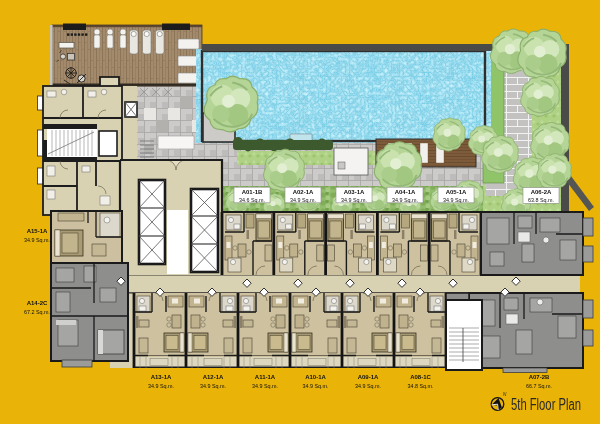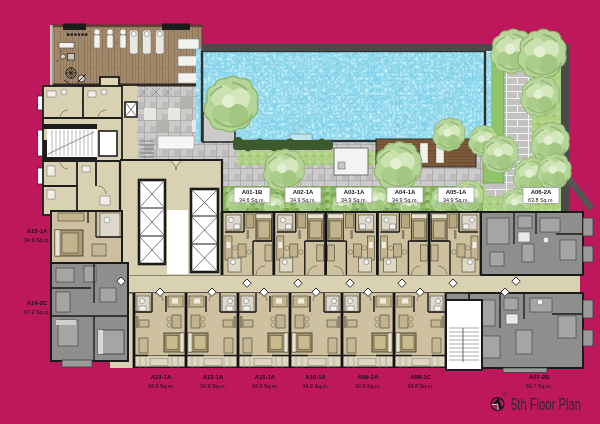--- a/index.html
+++ b/index.html
@@ -1,16 +1,16 @@
 <!DOCTYPE html>
 <html><head>
 <meta charset="utf-8">
 <style>
   html,body{margin:0;padding:0;background:#ffffff;}
-  .wrap{width:600px;height:424px;position:relative;overflow:hidden;background:#be185d;text-align:center;}
+  .wrap{width:600px;height:424px;position:relative;overflow:hidden;background:#eab308;text-align:center;}
   text{font-family:"Liberation Sans",sans-serif;}
 </style>
 </head>
 <body>
 <div class="wrap">
 <svg width="600" height="424" viewBox="0 0 600 424">
 <defs>
 
   <pattern id="wood" width="6" height="18" patternUnits="userSpaceOnUse">
     <rect width="6" height="18" fill="#a48a6c"></rect>

